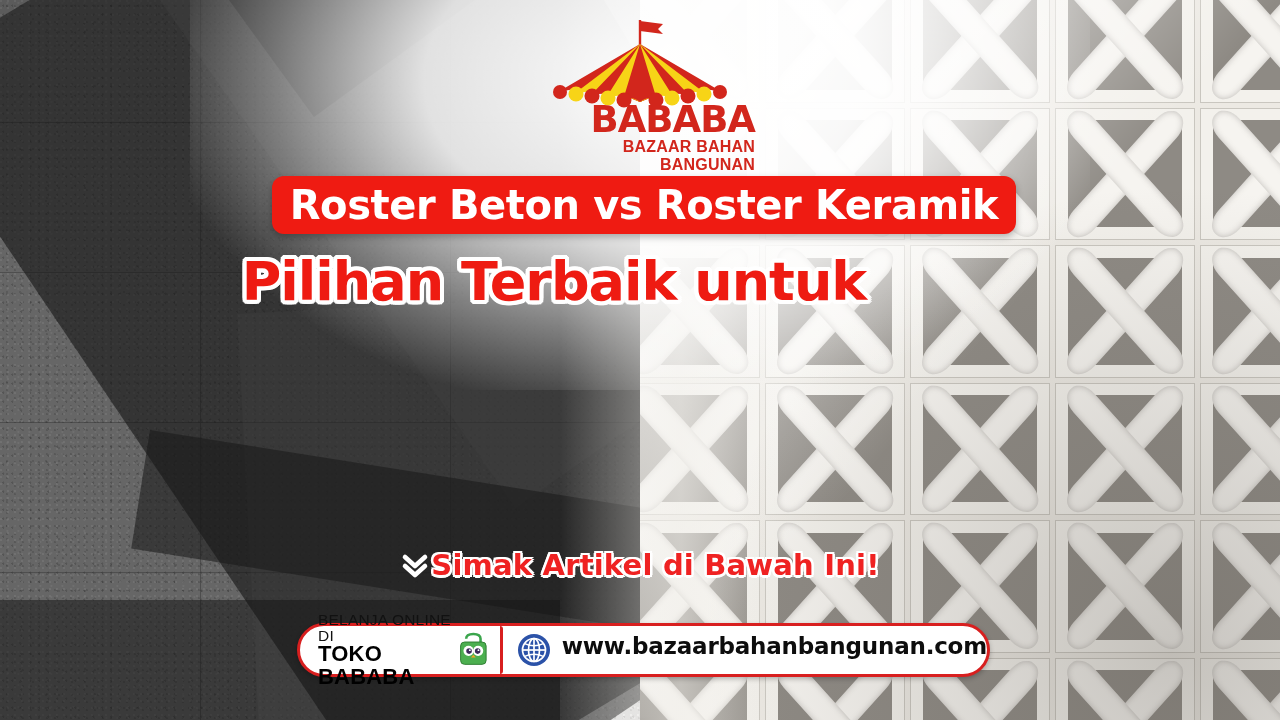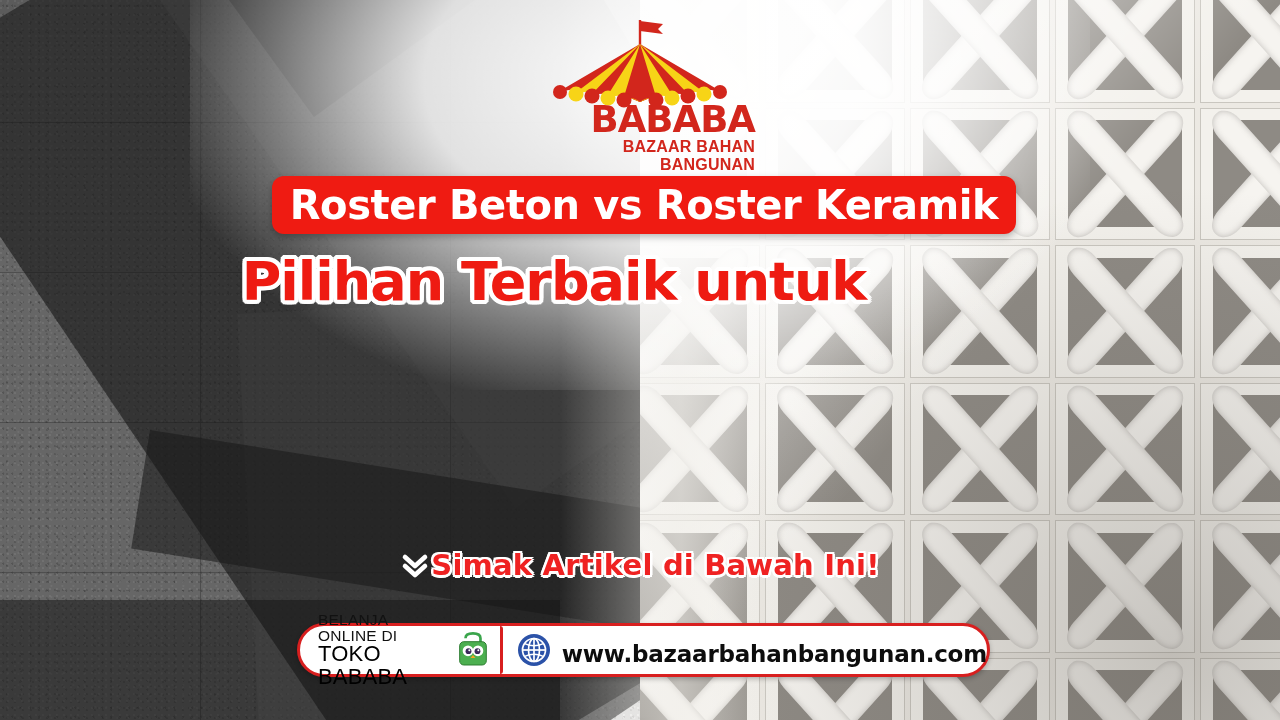--- a/index.html
+++ b/index.html
@@ -212,31 +212,31 @@
   .bb-left{
     display:flex;align-items:center;gap:8px;
     padding-left:18px;padding-right:12px;height:100%;justify-content:flex-end;
   }
   .bb-left .lines{line-height:1.02;}
   .bb-left .l1{
     font-size:15.5px;color:#111;letter-spacing:.2px;
     font-family:"Liberation Sans", sans-serif;
   }
   .bb-left .l2{
-    font-size:22px;color:#000;font-weight:normal;letter-spacing:.2px;
+    font-size:22px;color:#000;font-weight:bold;letter-spacing:.2px;
     font-family:"Liberation Sans", sans-serif;
   }
   .bb-divider{
     width:3px;height:100%;
     border-right:3px solid #d81f1f;
     border-radius:0 27px 27px 0;
     margin-right:14px;
   }
   .bb-right{
-    display:flex;align-items:flex-end;gap:11px;
+    display:flex;align-items:flex-start;gap:11px;
   }
   .bb-right .url{
     font-size:23px;color:#0d0d0d;font-weight:bold;letter-spacing:-.2px;
     font-family:"DejaVu Sans", sans-serif;
   }
 </style>
 </head>
 <body>
 
 <div class="stage">

